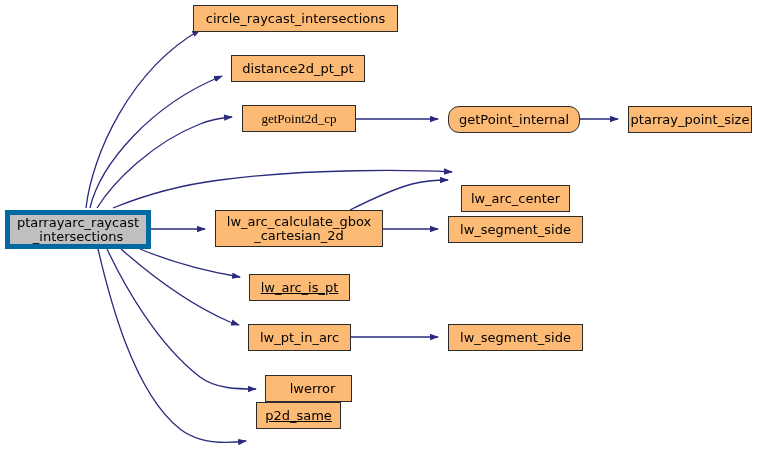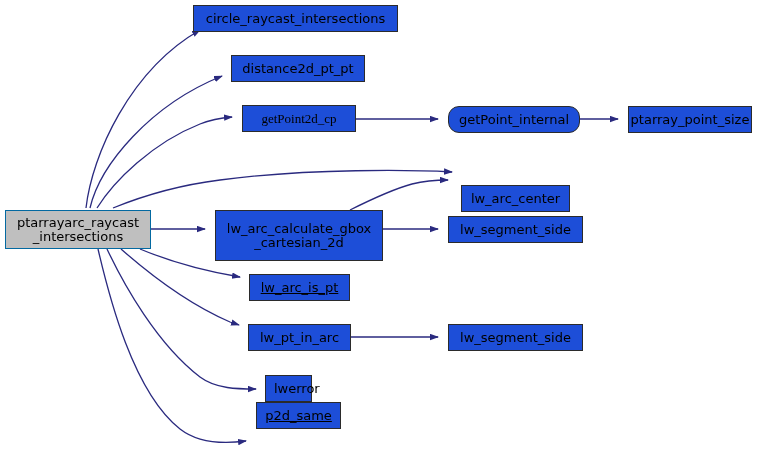--- a/index.html
+++ b/index.html
@@ -20,35 +20,35 @@
     left: 0;
     top: 0;
     width: 779px;
     height: 459px;
     pointer-events: none;
   }
   .node {
     position: absolute;
     box-sizing: border-box;
     border: 1px solid #2b2b2b;
-    background: #1d4ed8;
+    background: #fdba74;
     color: #000000;
     display: flex;
     align-items: center;
     justify-content: center;
     text-align: center;
     font-size: 13px;
     line-height: 14px;
     letter-spacing: 0px;
     white-space: pre-line;
     z-index: 2;
   }
   .node.root {
     background: #bfbfbf;
-    border: 1px solid #0369a1;
+    border: 5px solid #0369a1;
   }
   .node-label {
     display: block;
     width: 100%;
     white-space: pre-line;
   }
 </style>
 </head>
 <body>
 
@@ -78,22 +78,22 @@
   </svg>
   <div id="node-layer">
       <div class="node root" style="left: 5px; top: 210px; width: 146px; height: 39px;"><span class="node-label">ptarrayarc_raycast
 _intersections</span></div>
       <div class="node" style="left: 193px; top: 5px; width: 205px; height: 27px;"><span class="node-label">circle_raycast_intersections</span></div>
       <div class="node" style="left: 231px; top: 55px; width: 134px; height: 27px;"><span class="node-label">distance2d_pt_pt</span></div>
       <div class="node" style="left: 242px; top: 105px; width: 114px; height: 27px; font-family: Liberation Serif, serif;"><span class="node-label">getPoint2d_cp</span></div>
       <div class="node" style="left: 448px; top: 106px; width: 132px; height: 27px; border-radius: 11px;"><span class="node-label">getPoint_internal</span></div>
       <div class="node" style="left: 628px; top: 106px; width: 124px; height: 27px;"><span class="node-label">ptarray_point_size</span></div>
       <div class="node" style="left: 461px; top: 161px; width: 109px; height: 27px; margin-top: 24px;"><span class="node-label">lw_arc_center</span></div>
-      <div class="node" style="left: 215px; top: 210px; width: 168px; height: 51px;"><span class="node-label">lw_arc_calculate_gbox
+      <div class="node" style="left: 215px; top: 210px; width: 168px; height: 37px;"><span class="node-label">lw_arc_calculate_gbox
 _cartesian_2d</span></div>
       <div class="node" style="left: 448px; top: 216px; width: 135px; height: 27px;"><span class="node-label">lw_segment_side</span></div>
       <div class="node" style="left: 249px; top: 274px; width: 101px; height: 27px; text-decoration: underline;"><span class="node-label">lw_arc_is_pt</span></div>
       <div class="node" style="left: 248px; top: 324px; width: 103px; height: 27px;"><span class="node-label">lw_pt_in_arc</span></div>
       <div class="node" style="left: 448px; top: 324px; width: 135px; height: 27px;"><span class="node-label">lw_segment_side</span></div>
-      <div class="node" style="left: 265px; top: 375px; width: 47px; height: 27px; padding-left: 8px;"><span class="node-label">lwerror</span></div>
+      <div class="node" style="left: 265px; top: 375px; width: 87px; height: 27px; padding-left: 8px;"><span class="node-label">lwerror</span></div>
       <div class="node" style="left: 256px; top: 402px; width: 85px; height: 27px; text-decoration: underline;"><span class="node-label">p2d_same</span></div>
     </div>
 </div>
 
 </body></html>

